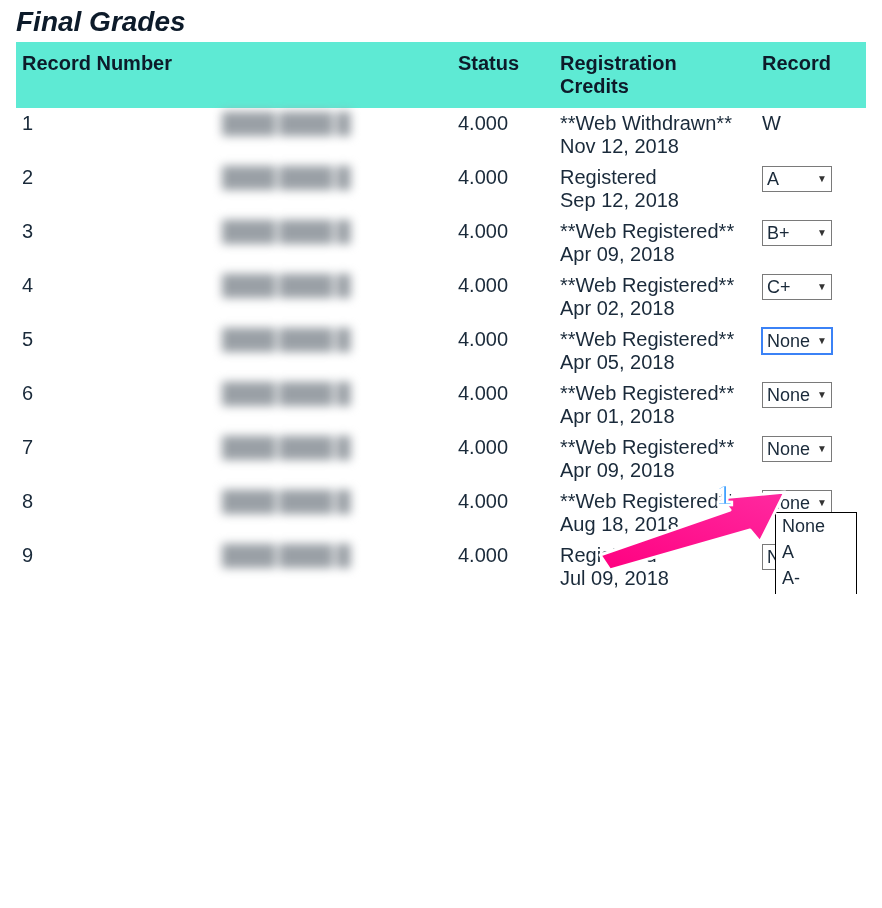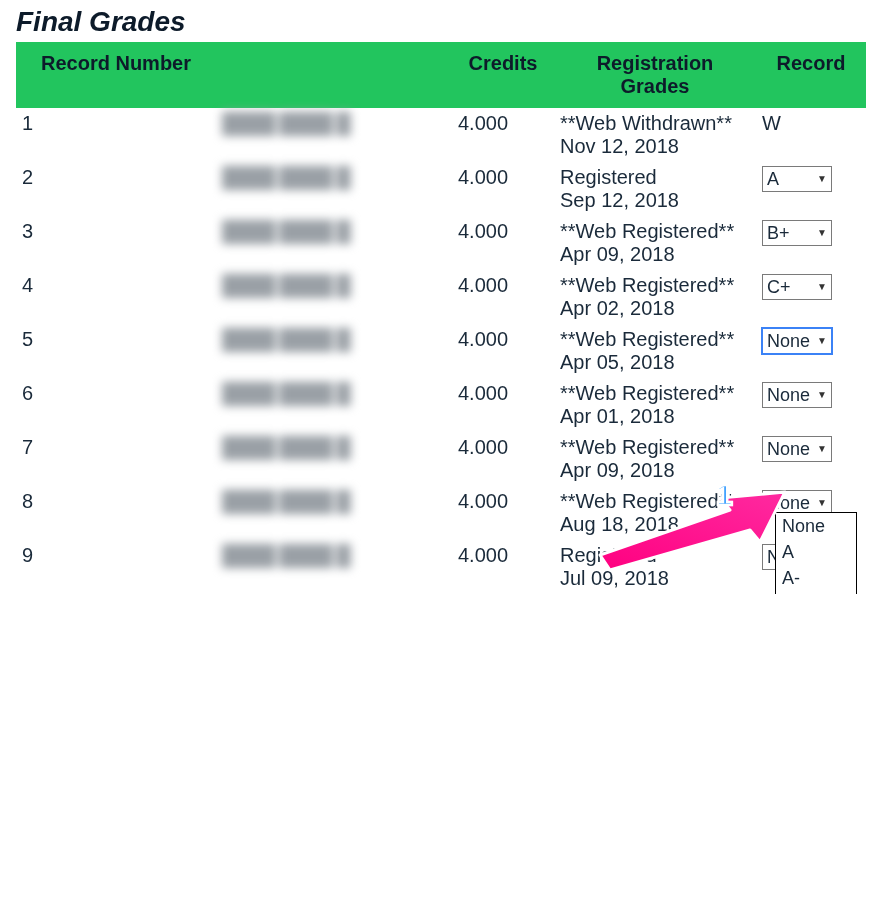--- a/index.html
+++ b/index.html
@@ -19,22 +19,22 @@
     font-size: 28px;
     padding: 6px 0 4px 0;
     color: #0d1b2a;
   }
   table {
     border-collapse: collapse;
     width: 100%;
     table-layout: fixed;
   }
   th {
-    background: #22c55e;
-    text-align: center;
+    background: #5eead4;
+    text-align: left;
     font-weight: bold;
     padding: 10px 6px 10px 6px;
     vertical-align: top;
     font-size: 20px;
     color: #0d1b2a;
     border: none;
   }
   td {
     padding: 4px 6px 4px 6px;
     vertical-align: top;
@@ -141,22 +141,22 @@
     <col class="rec">
       <col class="name">
       <col class="cred">
       <col class="reg">
       <col class="grade">
   </colgroup>
   <thead>
     <tr>
       <th>Record Number</th>
       <th></th>
-      <th>Credits</th>
-      <th>Registration Grades</th>
+      <th>Status</th>
+      <th>Registration Credits</th>
       <th>Record</th>
     </tr>
   </thead>
   <tbody id="tbody">
       <tr>
         <td>1</td>
         <td><span class="blur">████ ████ █</span></td>
         <td>4.000</td>
         <td>**Web Withdrawn**<br>Nov 12, 2018</td>
         <td>W</td>

